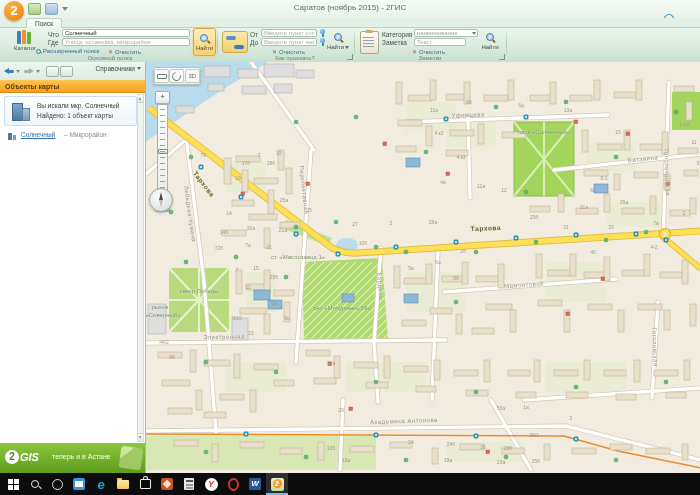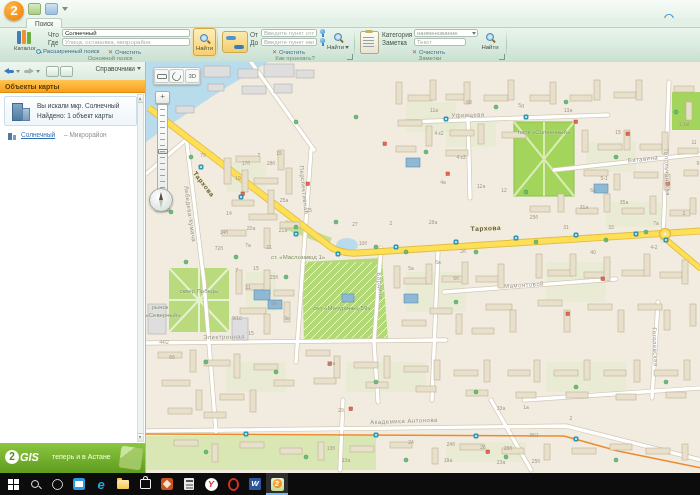--- a/index.html
+++ b/index.html
@@ -163,20 +163,21 @@
 
 <div id="app">
 
   <div id="titlebar">
     <div id="appLogo">2</div>
     <div id="qat">
       <span class="qicon map"></span>
       <span class="qicon"></span>
       <span class="qcaret"></span>
     </div>
+    <div id="winTitle">Саратов (ноябрь 2015) - 2ГИС</div>
   </div>
   <div id="helpBtn"></div>
 
   <div id="tabrow">
     <div id="tabSearch">Поиск</div>
   </div>
 
   <div id="ribbon">
 
     <div id="catBtn">

